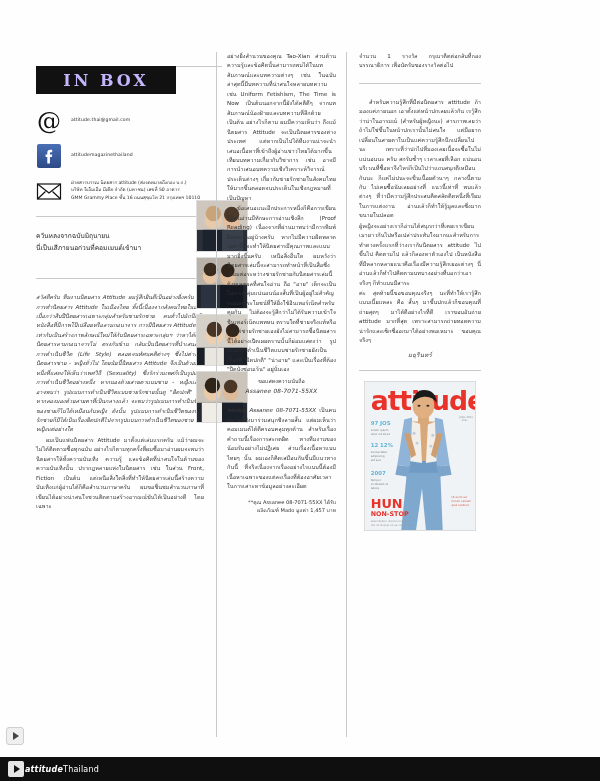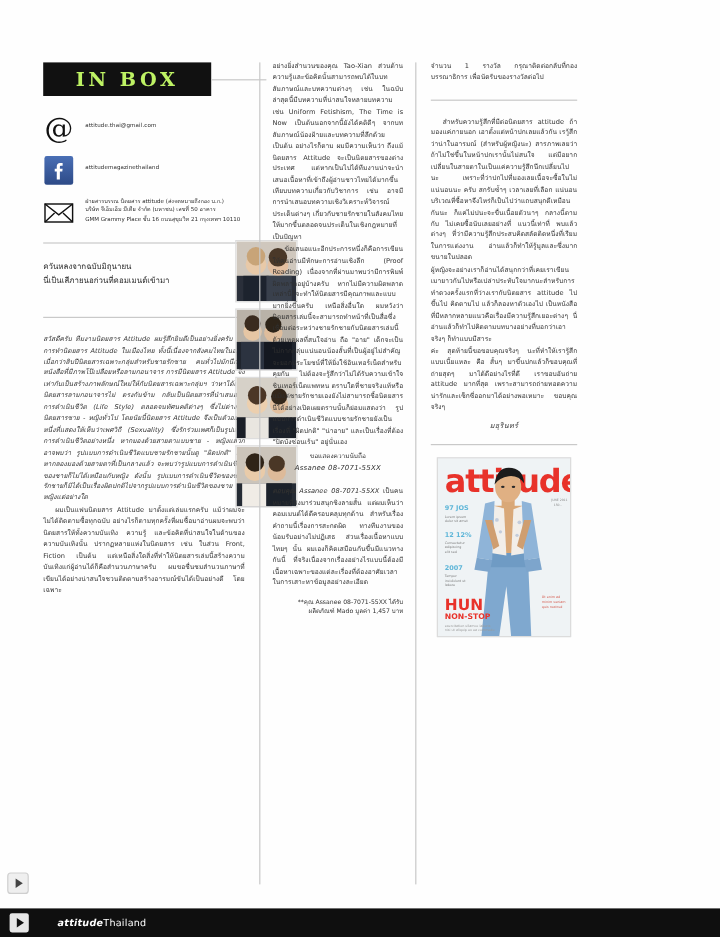--- a/index.html
+++ b/index.html
@@ -23,27 +23,28 @@
   }
 
   
   .col { position: relative; }
   .col-rule { border-left: 1px solid #c9c9c9; }
 
   
   .col1 { width: 180px; padding-right: 12px; }
 
   .inbox-badge {
-    background: #111; color: #bef264;
+    background: #111; color: #c4b5fd;
     width: 140px; height: 28px;
     display: flex; align-items: center; justify-content: center;
     letter-spacing: 3px;
     font-family: "DejaVu Serif", "Liberation Serif", serif;
     font-weight: 700; font-size: 16px;
     margin-bottom: 14px;
+    margin-top: 14px;
   }
   .rule-right {
     position: absolute; left: 140px; top: 14px; width: 46px;
     border-top: 1px solid #c9c9c9;
   }
 
   .contact-row { display: flex; align-items: flex-start; gap: 9px; margin-bottom: 9px; }
   .ic { width: 26px; height: 26px; flex: 0 0 26px; display: block; }
   .contact-text { font-size: 4.6px; line-height: 1.5; color: #2b2b2b; padding-top: 9px; letter-spacing: .1px; }
   .addr-text { font-size: 4.6px; line-height: 1.62; color: #2b2b2b; padding-top: 1px; }
@@ -97,21 +98,21 @@
     background: #eef2f4;
     position: relative; overflow: hidden;
     margin: 0 auto;
   }
   .cover svg { display: block; width: 100%; height: 100%; }
 
   
   .footer {
     position: absolute; left: 0; right: 0; bottom: 0;
     height: 24px; background: #0f0f0f;
-    display: flex; align-items: center; padding: 0 8px; gap: 24px;
+    display: flex; align-items: center; padding: 0 8px; gap: 1px;
   }
   .play-btn {
     width: 16px; height: 16px; border-radius: 2px;
     background: #e6e6e6;
     display: flex; align-items: center; justify-content: center;
     cursor: pointer;
   }
   .play-tri {
     width: 0; height: 0;
     border-left: 6px solid #111;

